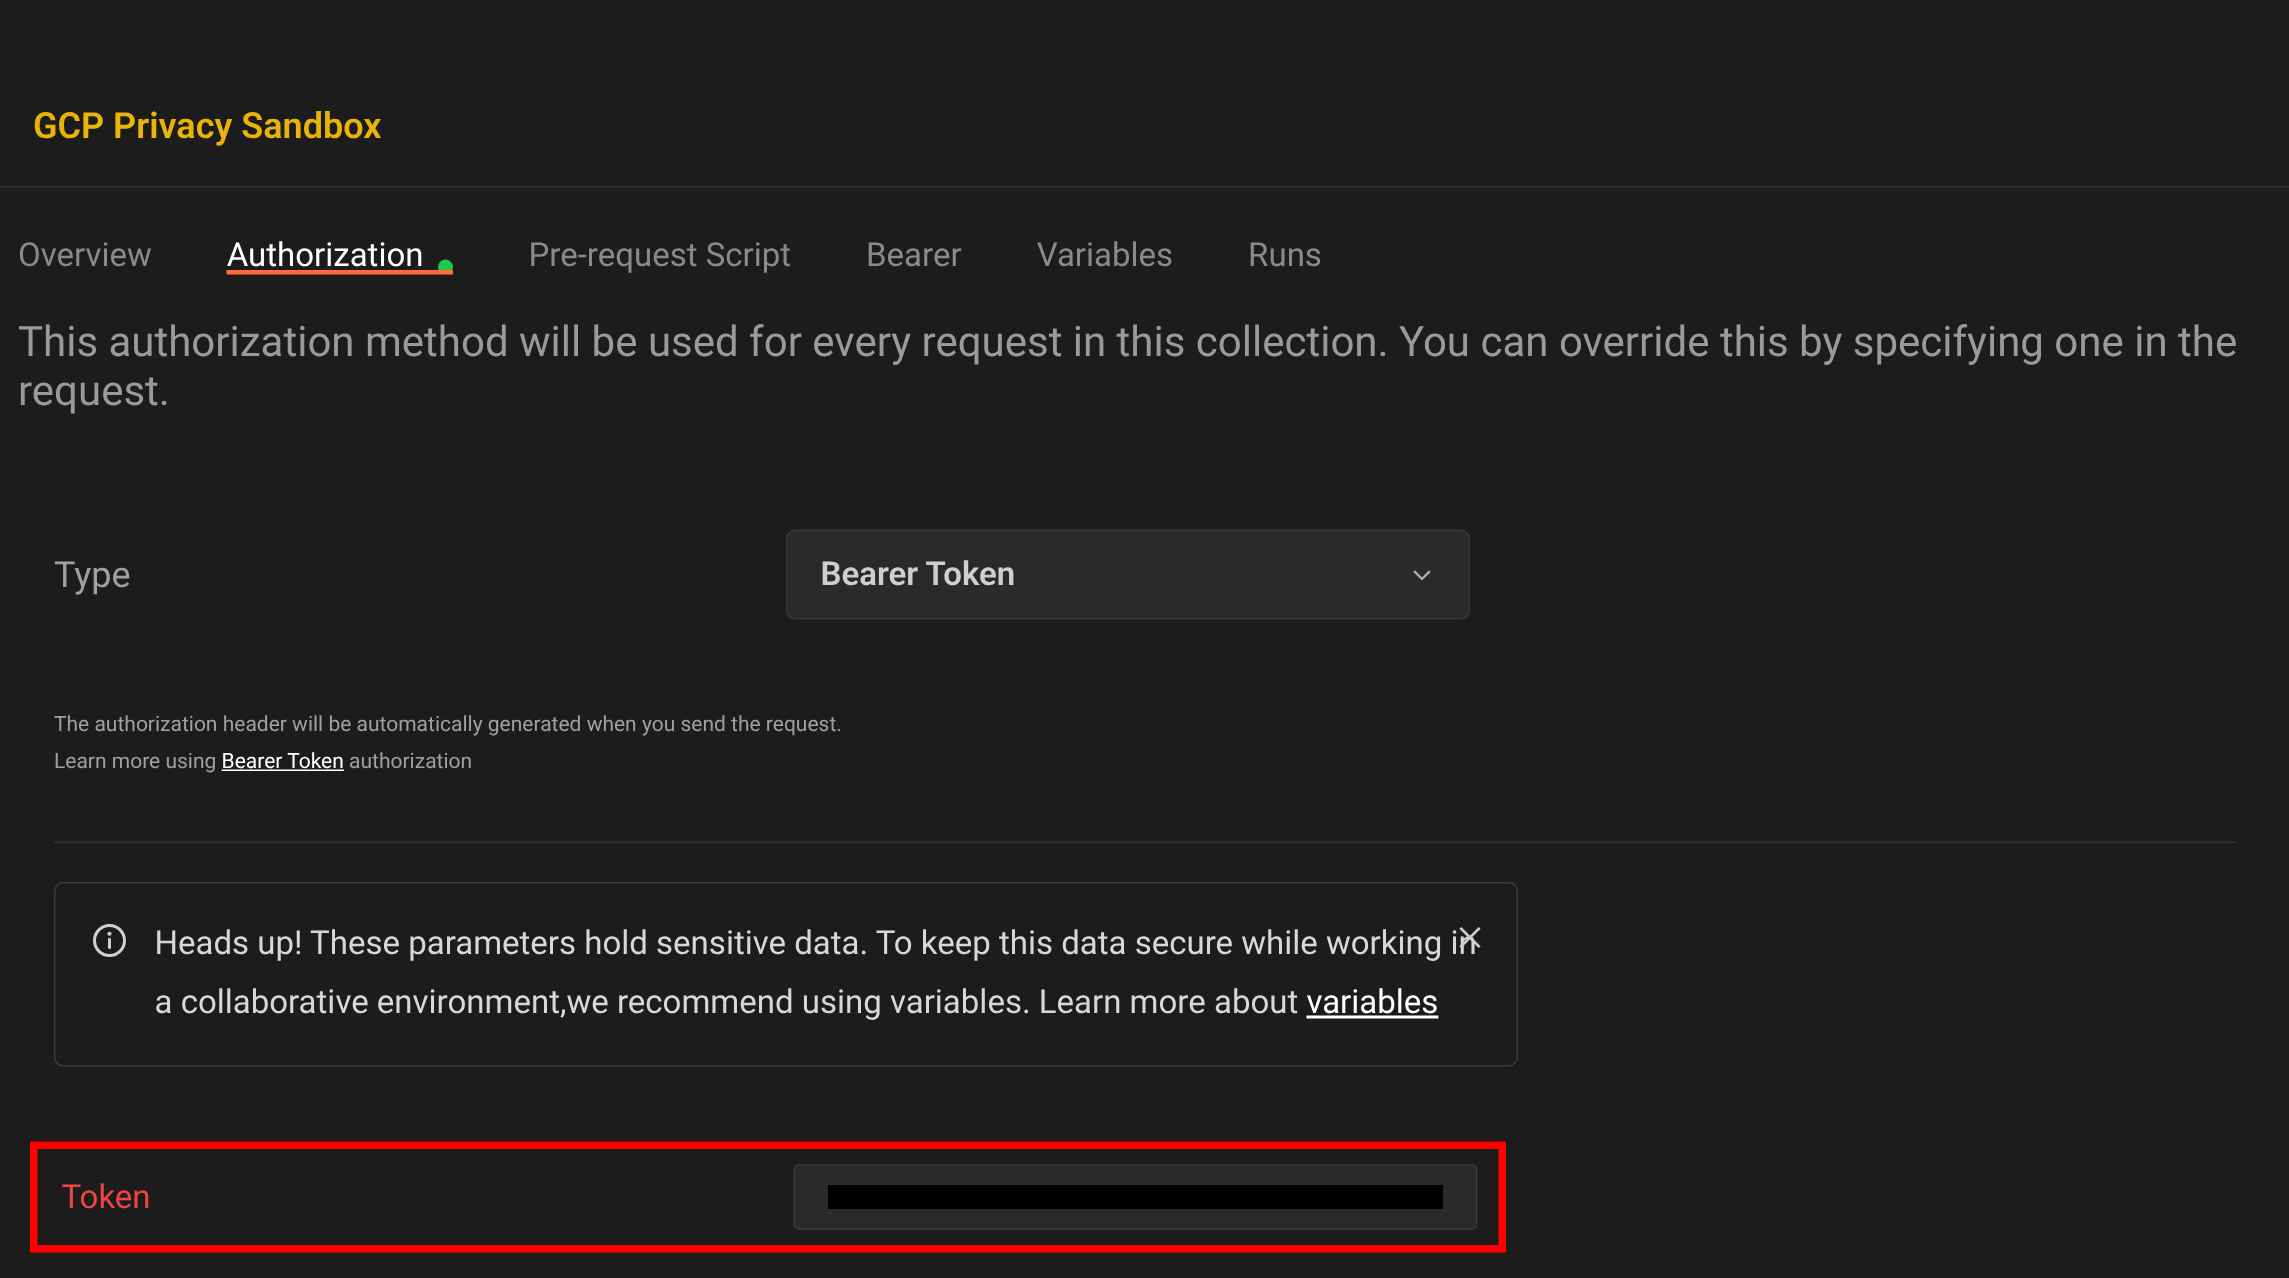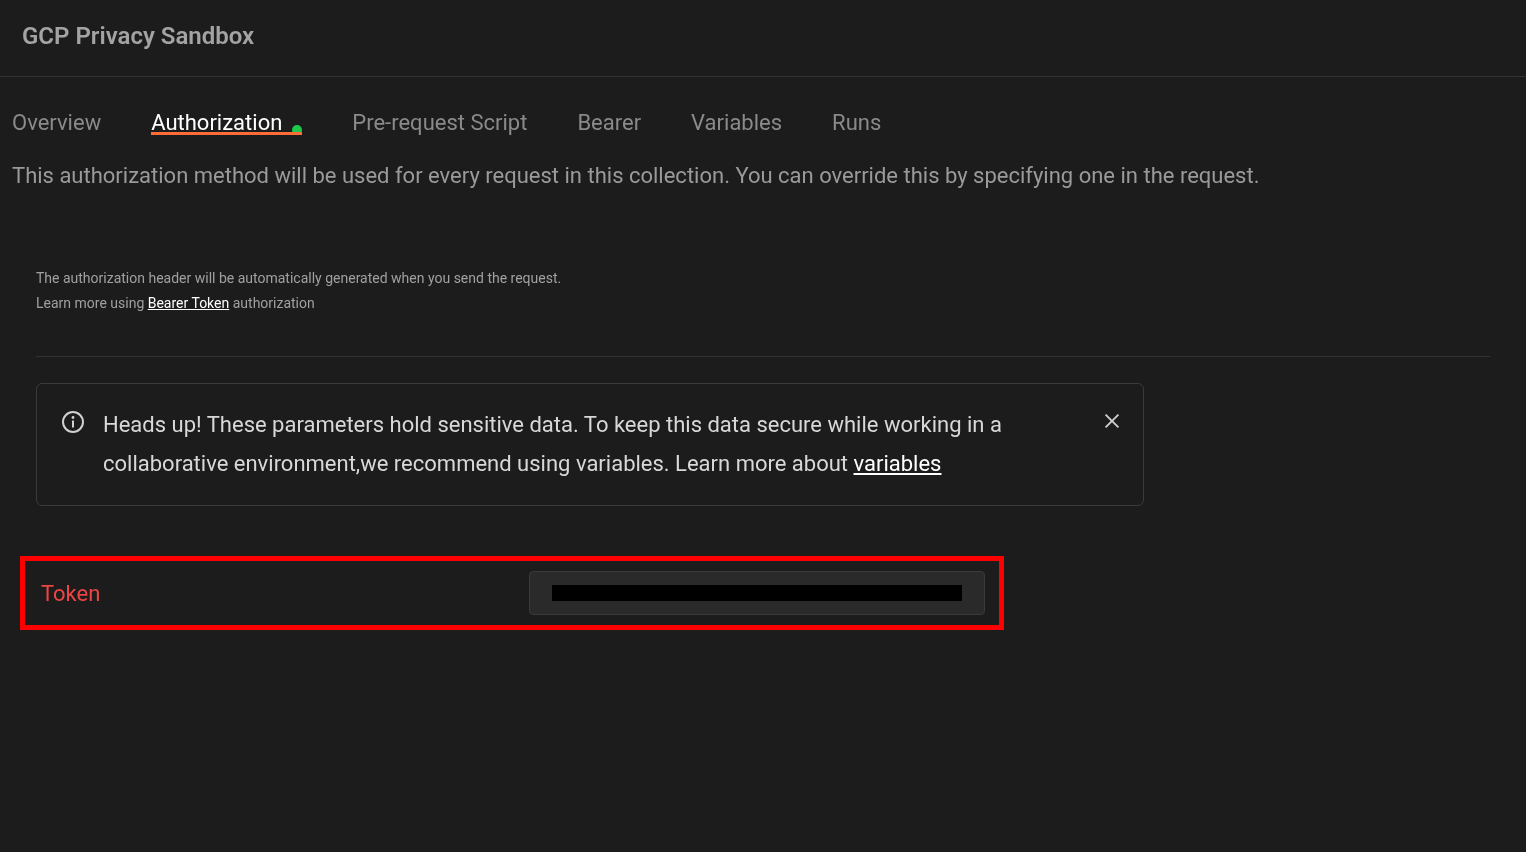--- a/index.html
+++ b/index.html
@@ -6,24 +6,25 @@
   html, body {
     width: 1526px;
     height: 852px;
     background: #1c1c1c;
     color: #d4d4d4;
     font-family: -apple-system, BlinkMacSystemFont, "Segoe UI", Roboto, Helvetica, Arial, sans-serif;
     font-size: 22px;
     overflow: hidden;
   }
   .page-title {
-    color: #a3a3a3;
+    color: #eab308;
     font-weight: 600;
     font-size: 24px;
     padding: 22px 22px 26px 22px;
+    margin-top: 48px;
   }
   .topbar-border {
     border-bottom: 1px solid #333;
   }
   .tabs {
     display: flex;
     align-items: center;
     gap: 50px;
     padding: 0 12px;
     height: 58px;
@@ -46,21 +47,21 @@
   }
   .status-dot {
     width: 10px; height: 10px; border-radius: 50%;
     background: #1fc94b;
     margin-left: 10px;
     display: inline-block;
   }
   .description {
     color: #9a9a9a;
     padding: 28px 12px 10px 12px;
-    font-size: 22px;
+    font-size: 28px;
   }
   .panel { padding: 10px 36px; }
   .row {
     display: flex;
     align-items: center;
     margin-top: 56px;
   }
   .type-label {
     color: #a0a0a0;
     font-size: 24px;
@@ -99,21 +100,21 @@
     margin-top: 40px;
   }
   .alert {
     border: 1px solid #3a3a3a;
     border-radius: 6px;
     padding: 22px 24px;
     display: flex;
     align-items: flex-start;
     gap: 18px;
     margin-top: 26px;
-    width: 1108px;
+    width: 976px;
     position: relative;
     color: #d8d8d8;
     line-height: 1.75;
     font-size: 22px;
   }
   .alert .close {
     position: absolute;
     right: 20px; top: 22px;
     cursor: pointer;
   }
@@ -173,20 +174,29 @@
       <span>Variables</span>
     </div>
   <div class="tab">
       <span>Runs</span>
     </div>
 </div>
 
 <div class="description">This authorization method will be used for every request in this collection. You can override this by specifying one in the request.</div>
 
 <div class="panel">
+  <div class="row">
+    <div class="type-label">Type</div>
+    <div class="select">
+      <span>Bearer Token</span>
+      <svg class="chevron" viewBox="0 0 24 24">
+          <polyline points="5 9 12 16 19 9"></polyline>
+        </svg>
+    </div>
+  </div>
 
   <div class="helper">
     <span>The authorization header will be automatically generated when you send the request.</span><br>
     <span>Learn more using </span><a href="#">Bearer Token</a><span> authorization</span>
   </div>
 
   <div class="divider"></div>
 
   <div class="alert">
     <svg class="info-icon-svg" viewBox="0 0 24 24">

